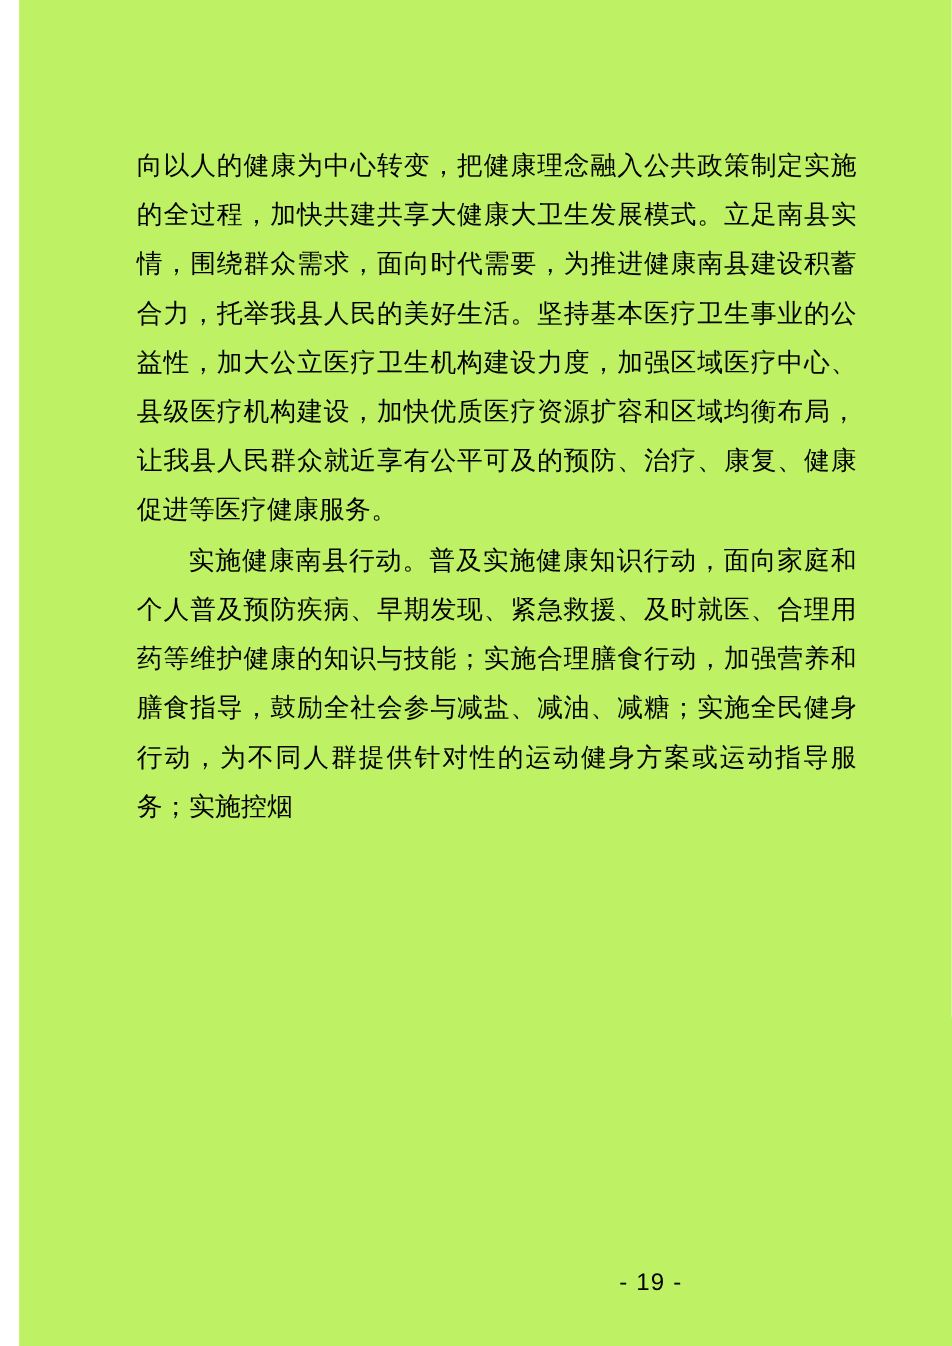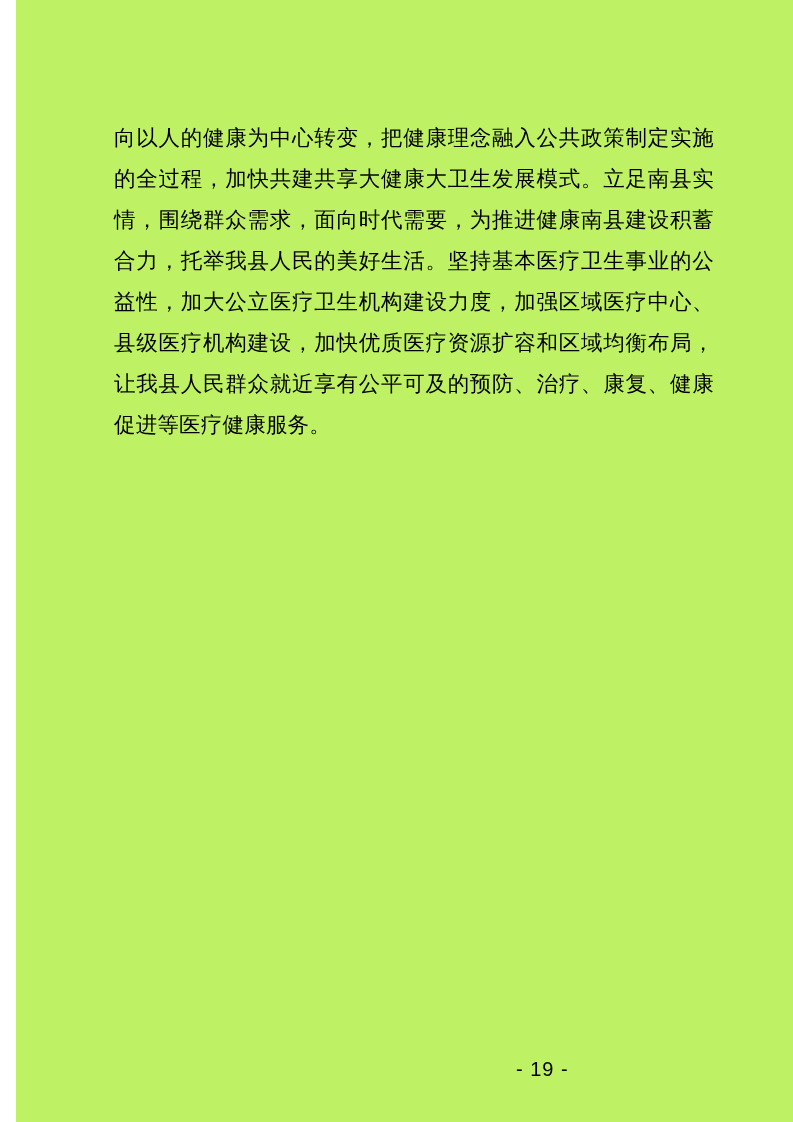--- a/index.html
+++ b/index.html
@@ -57,17 +57,18 @@
     display: inline-block;
     margin-left: 500px;
   }
 </style>
 </head>
 <body>
 
 <div class="page">
   <div class="content">
     <p class="para">向以人的健康为中心转变，把健康理念融入公共政策制定实施的全过程，加快共建共享大健康大卫生发展模式。立足南县实情，围绕群众需求，面向时代需要，为推进健康南县建设积蓄合力，托举我县人民的美好生活。坚持基本医疗卫生事业的公益性，加大公立医疗卫生机构建设力度，加强区域医疗中心、县级医疗机构建设，加快优质医疗资源扩容和区域均衡布局，让我县人民群众就近享有公平可及的预防、治疗、康复、健康促进等医疗健康服务。</p>
+    <p class="para indent">实施健康南县行动。普及实施健康知识行动，面向家庭和个人普及预防疾病、早期发现、紧急救援、及时就医、合理用药等维护健康的知识与技能；实施合理膳食行动，加强营养和膳食指导，鼓励全社会参与减盐、减油、减糖；实施全民健身行动，为不同人群提供针对性的运动健身方案或运动指导服务；实施控烟</p>
   </div>
   <div class="footer">
     <span class="page-number">- 19 -</span>
   </div>
 </div>
 
 </body></html>

